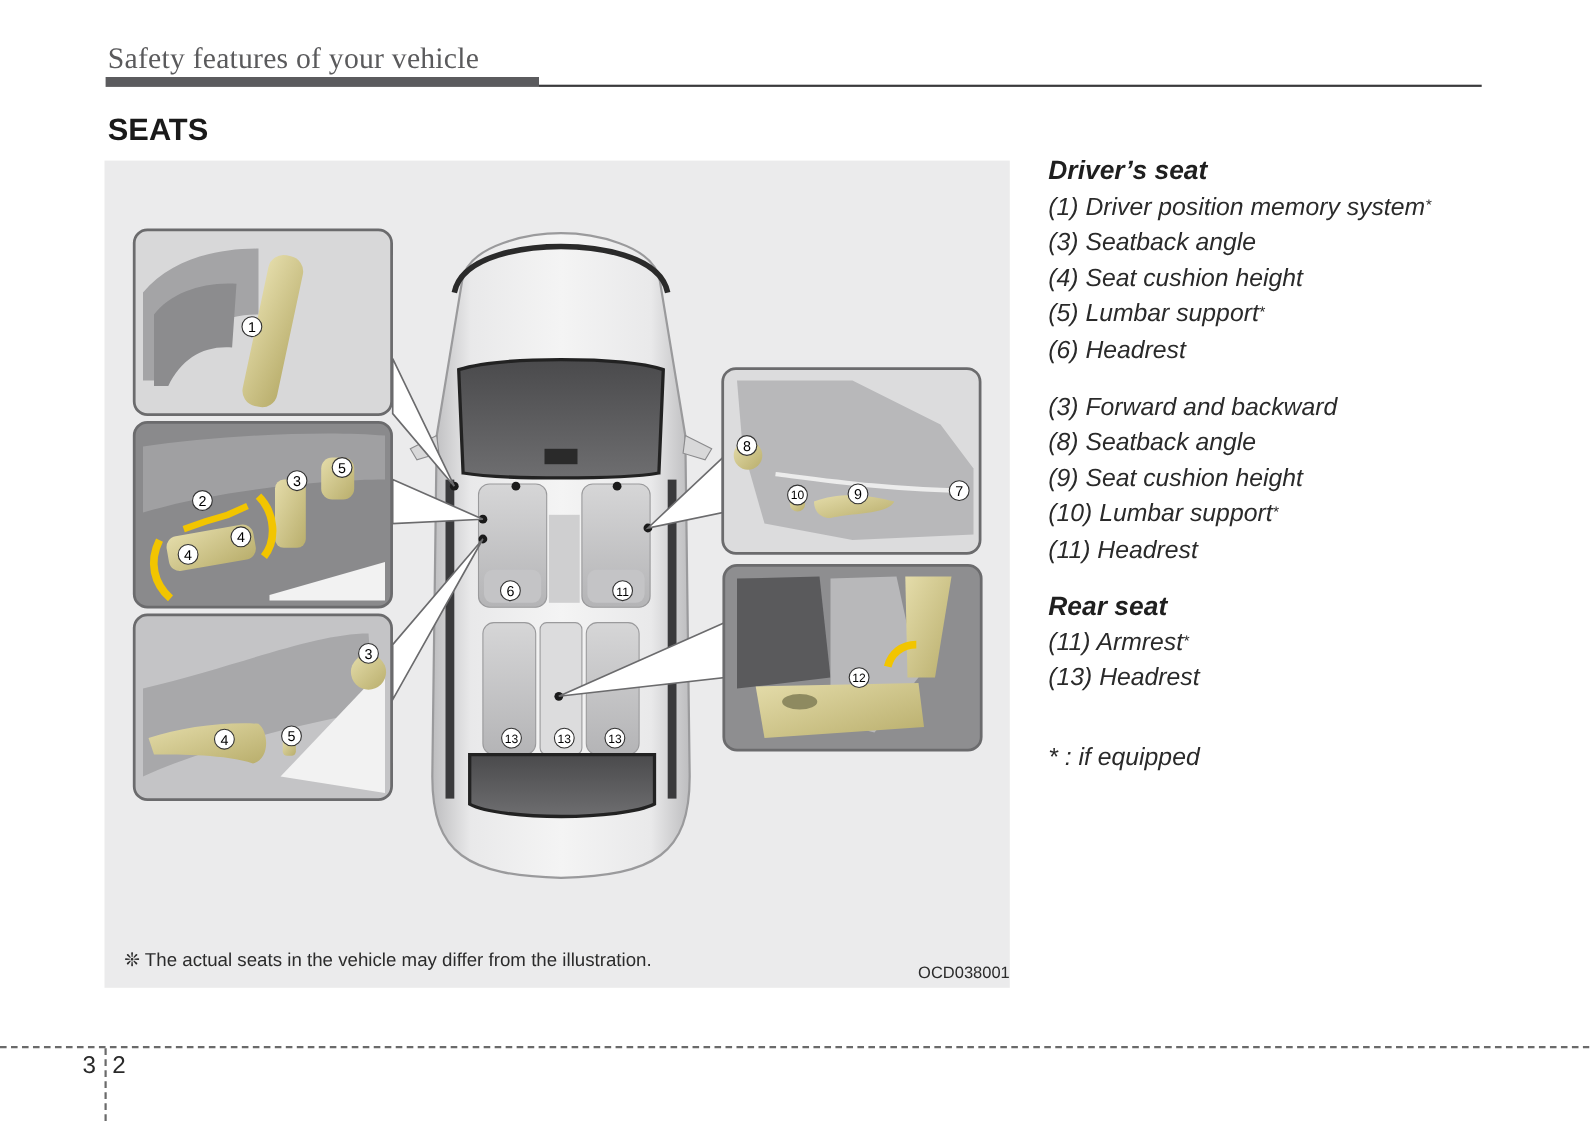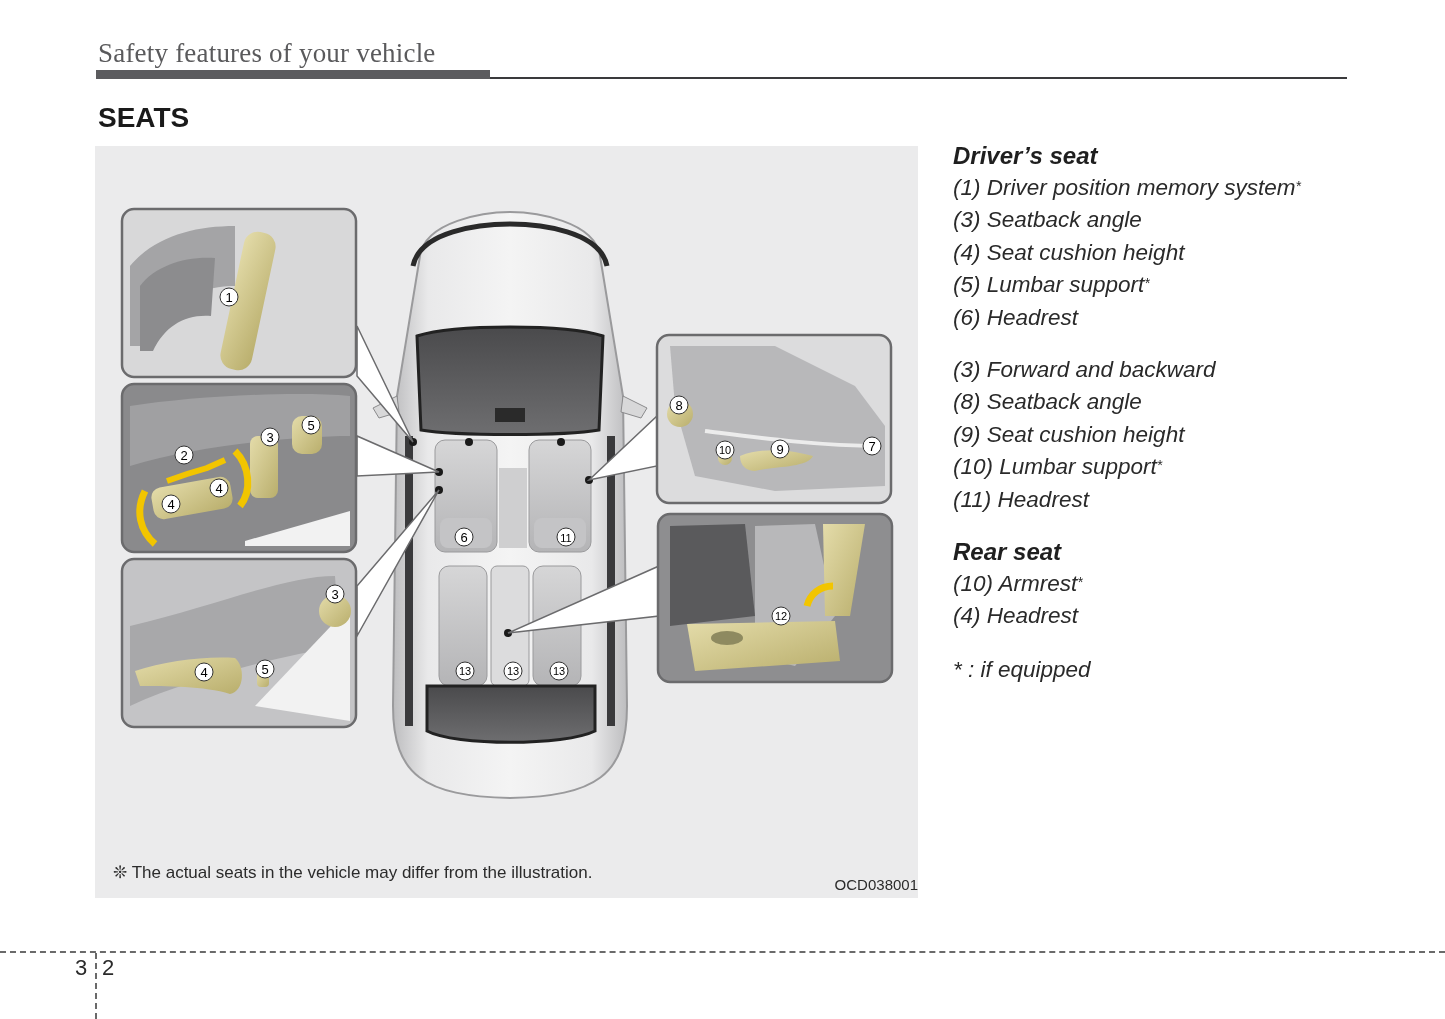--- a/index.html
+++ b/index.html
@@ -12,21 +12,21 @@
   .figure { position:absolute; left:95px; top:146px; width:823px; height:752px; background:#ebebec; }
   .figure svg { position:absolute; left:0; top:0; }
   .fig-note { position:absolute; left:18px; top:716px; font-size:17px; color:#2b2b2b; }
   .fig-code { position:absolute; right:0px; top:730px; font-size:15px; color:#2b2b2b; }
 
   .right { position:absolute; left:953px; top:140px; width:460px;font-style:italic; }
   .group-title { font-size:24px; font-weight:bold; color:#1f1f1f; margin:0; line-height:32px; }
   .item { font-size:22.5px; color:#2a2a2a; line-height:32.4px; white-space:nowrap; }
   .item sup { font-size:14px; vertical-align:top; position:relative; top:-2px; }
   .group { margin-bottom:20px; }
-  .footnote { font-size:22.5px; color:#2a2a2a; margin-top:24px; }
+  .footnote { font-size:22.5px; color:#2a2a2a; margin-top:42px; }
 
   .footer-dash { position:absolute; left:0; top:951px; width:1445px; height:0; border-top:2px dashed #6a6a6a; }
   .footer-vdash { position:absolute; left:95px; top:953px; height:66px; width:0; border-left:2px dashed #6a6a6a; }
   .page-chapter { position:absolute; left:75px; top:955px; font-size:22px; color:#2a2a2a; }
   .page-num { position:absolute; left:102px; top:955px; font-size:22px; color:#2a2a2a; }
 </style>
 </head>
 <body>
 
 <div class="header-title">Safety features of your vehicle</div>
@@ -241,22 +241,22 @@
   <div class="group">
     <div class="item"><span>(3) Forward and backward</span><sup></sup></div>
     <div class="item"><span>(8) Seatback angle</span><sup></sup></div>
     <div class="item"><span>(9) Seat cushion height</span><sup></sup></div>
     <div class="item"><span>(10) Lumbar support</span><sup>*</sup></div>
     <div class="item"><span>(11) Headrest</span><sup></sup></div>
   </div>
 
   <div class="group">
     <h3 class="group-title">Rear seat</h3>
-    <div class="item"><span>(10) Armrest</span><sup>*</sup></div>
-    <div class="item"><span>(4) Headrest</span><sup></sup></div>
+    <div class="item"><span>(11) Armrest</span><sup>*</sup></div>
+    <div class="item"><span>(13) Headrest</span><sup></sup></div>
   </div>
 
   <div class="footnote">* : if equipped</div>
 </div>
 
 <div class="footer-dash"></div>
 <div class="footer-vdash"></div>
 <div class="page-chapter">3</div>
 <div class="page-num">2</div>
 

